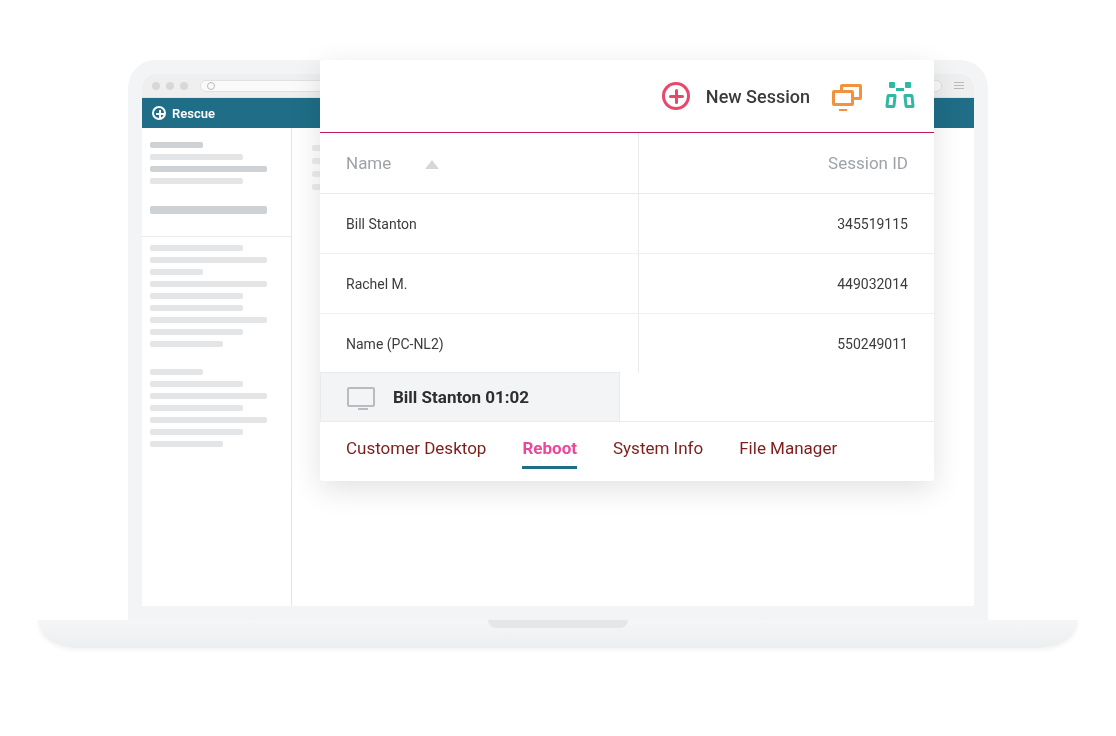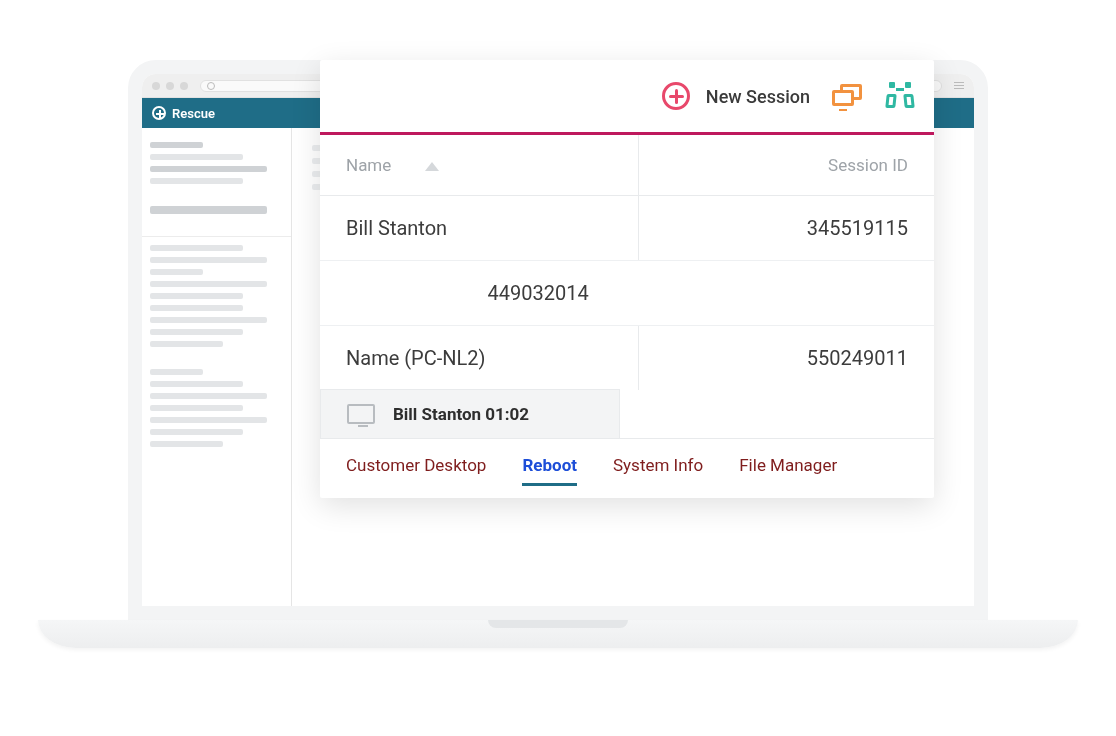--- a/index.html
+++ b/index.html
@@ -163,36 +163,36 @@
   .binoc-icon .tube.l{left:0;transform:skewX(-6deg);}
   .binoc-icon .tube.r{right:0;transform:skewX(6deg);}
   .binoc-icon .top{position:absolute;width:6px;height:6px;border:3px solid #2fb8a2;border-radius:1px;top:-2px;}
   .binoc-icon .top.l{left:3px;}
   .binoc-icon .top.r{right:3px;}
   .binoc-icon .bridge{position:absolute;left:10px;top:4px;width:8px;height:3px;background:#2fb8a2;}
 
   
   .tbl-head {
     display:flex;
-    border-top:3px solid #be185d;
+    border-top:1px solid #be185d;
     border-bottom:1px solid #e8eaec;
   }
   .tbl-head .col, .tbl-row .col {
     padding: 20px 26px;
   }
   .col-name{width:52%;border-right:1px solid #e8eaec;position:relative;}
   .col-sid{width:48%;text-align:right;}
   .th {color:#9ea3a8;font-size:17px;}
   .sort-arrow{
     display:inline-block;width:0;height:0;margin-left:30px;
     border-left:7px solid transparent;border-right:7px solid transparent;
     border-bottom:9px solid #d5d8db; vertical-align:middle;
   }
   .tbl-row{display:flex;border-bottom:1px solid #eef0f2;}
-  .tbl-row .cell{color:#3c3c3c;font-size:20px;}
+  .tbl-row .cell{color:#3c3c3c;font-size:14px;}
 
   
   .session-tab {
     background:#f3f4f5;
     border:1px solid #e8eaec;
     border-bottom:none;
     display:flex;
     align-items:flex-start;
     gap:18px;
     padding: 14px 26px;
@@ -208,21 +208,21 @@
     display:flex;
     gap: 36px;
     padding: 16px 26px 12px;
   }
   .action{
     font-size:17px;color:#7f1d1d;
     text-decoration-color:#c6c9cc;text-underline-offset:4px;
     padding-bottom:8px;cursor:pointer;
   }
   .action.active{
-    color:#1d4ed8;font-weight:700;
+    color:#ec4899;font-weight:700;
     border-bottom:3px solid #1f6d87;
     text-decoration:none;
     text-align:center;
   }
 </style>
 </head>
 <body>
 
 <div class="laptop">
   <div class="laptop-screen">
@@ -320,20 +320,21 @@
     <div class="col col-sid">
       <span class="th">Session ID</span>
     </div>
   </div>
 
   <div class="tbl-row">
     <div class="col col-name"><span class="cell">Bill Stanton</span></div>
     <div class="col col-sid"><span class="cell">345519115</span></div>
   </div>
   <div class="tbl-row">
+    <div class="col col-name"><span class="cell">Rachel M.</span></div>
     <div class="col col-sid"><span class="cell">449032014</span></div>
   </div>
   <div class="tbl-row" style="border-bottom:none;">
     <div class="col col-name"><span class="cell">Name (PC-NL2)</span></div>
     <div class="col col-sid"><span class="cell">550249011</span></div>
   </div>
 
   <div class="session-tab">
     <div class="mon-outline"></div>
     <span class="lbl">Bill Stanton 01:02</span>

